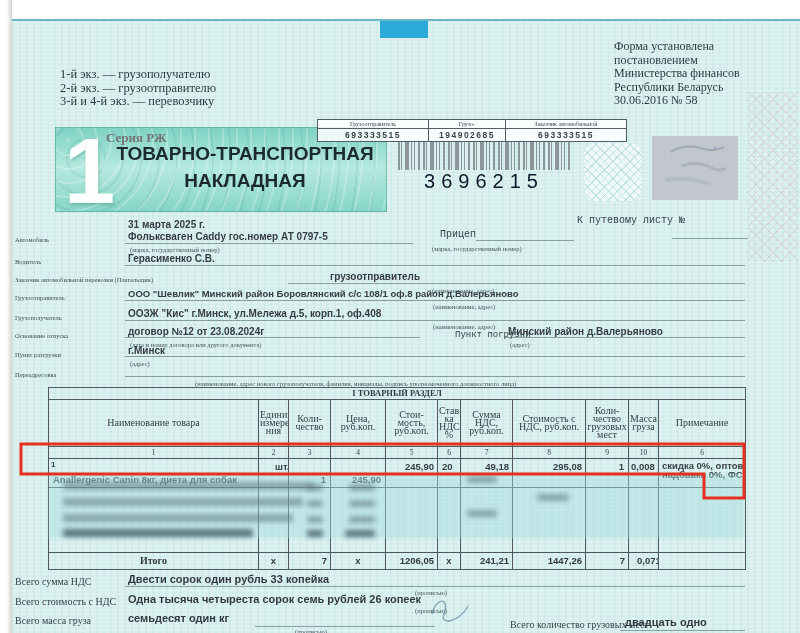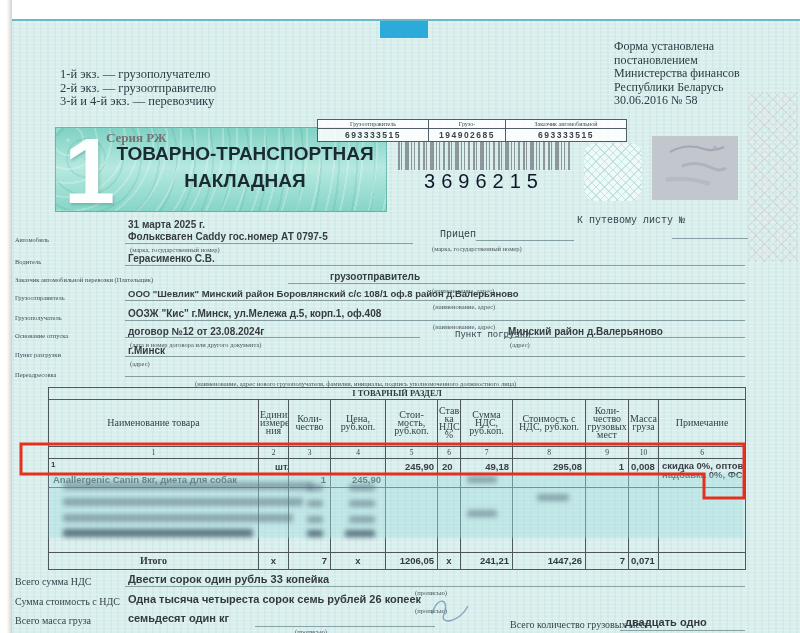--- a/index.html
+++ b/index.html
@@ -307,21 +307,21 @@
     <tr class="t-total">
       <td class="lab">Итого</td>
       <td class="c">х</td>
       <td class="r">7</td>
       <td class="c">х</td>
       <td class="r">1206,05</td>
       <td class="c">х</td>
       <td class="r">241,21</td>
       <td class="r">1447,26</td>
       <td class="r">7</td>
-      <td class="r" style="text-align:left;padding-left:2px">0,071</td>
+      <td class="r" style="text-align:left;padding-left:8px">0,071</td>
       <td></td>
     </tr>
   </tbody>
     </table>
 
   <div class="redact">
     <div class="tint"></div>
     <div class="blob" style="left:14px;top:8px;width:250px;height:8px"></div>
     <div class="blob" style="left:258px;top:10px;width:16px;height:7px"></div>
     <div class="blob" style="left:300px;top:10px;width:26px;height:7px"></div>
@@ -337,21 +337,21 @@
     <div class="blob dark" style="left:14px;top:55px;width:190px;height:8px"></div>
     <div class="blob dark" style="left:258px;top:56px;width:16px;height:7px"></div>
     <div class="blob dark" style="left:296px;top:56px;width:30px;height:7px"></div>
   </div>
 
   <div class="b-lbl" style="left:15px;top:576px">Всего сумма НДС</div>
   <div class="b-val" style="left:128px;top:573px">Двести сорок один рубль 33 копейка</div>
   <div class="uline" style="left:125px;top:586px;width:620px"></div>
   <div class="hint" style="left:415px;top:589px">(прописью)</div>
 
-  <div class="b-lbl" style="left:15px;top:596px">Сумма стоимость с НДС</div>
+  <div class="b-lbl" style="left:15px;top:596px">Всего стоимость с НДС</div>
   <div class="b-val" style="left:128px;top:593px">Одна тысяча четыреста сорок семь рублей 26 копеек</div>
   <div class="hint" style="left:415px;top:607px">(прописью)</div>
 
   <div class="b-lbl" style="left:15px;top:615px">Всего масса груза</div>
   <div class="b-val" style="left:128px;top:612px">семьдесят один кг</div>
   <div class="uline" style="left:255px;top:626px;width:180px"></div>
   <div class="hint" style="left:295px;top:628px">(прописью)</div>
 
   <div class="b-lbl" style="left:510px;top:619px">Всего количество грузовых мест</div>
   <div class="b-val" style="left:625px;top:616px">двадцать одно</div>

